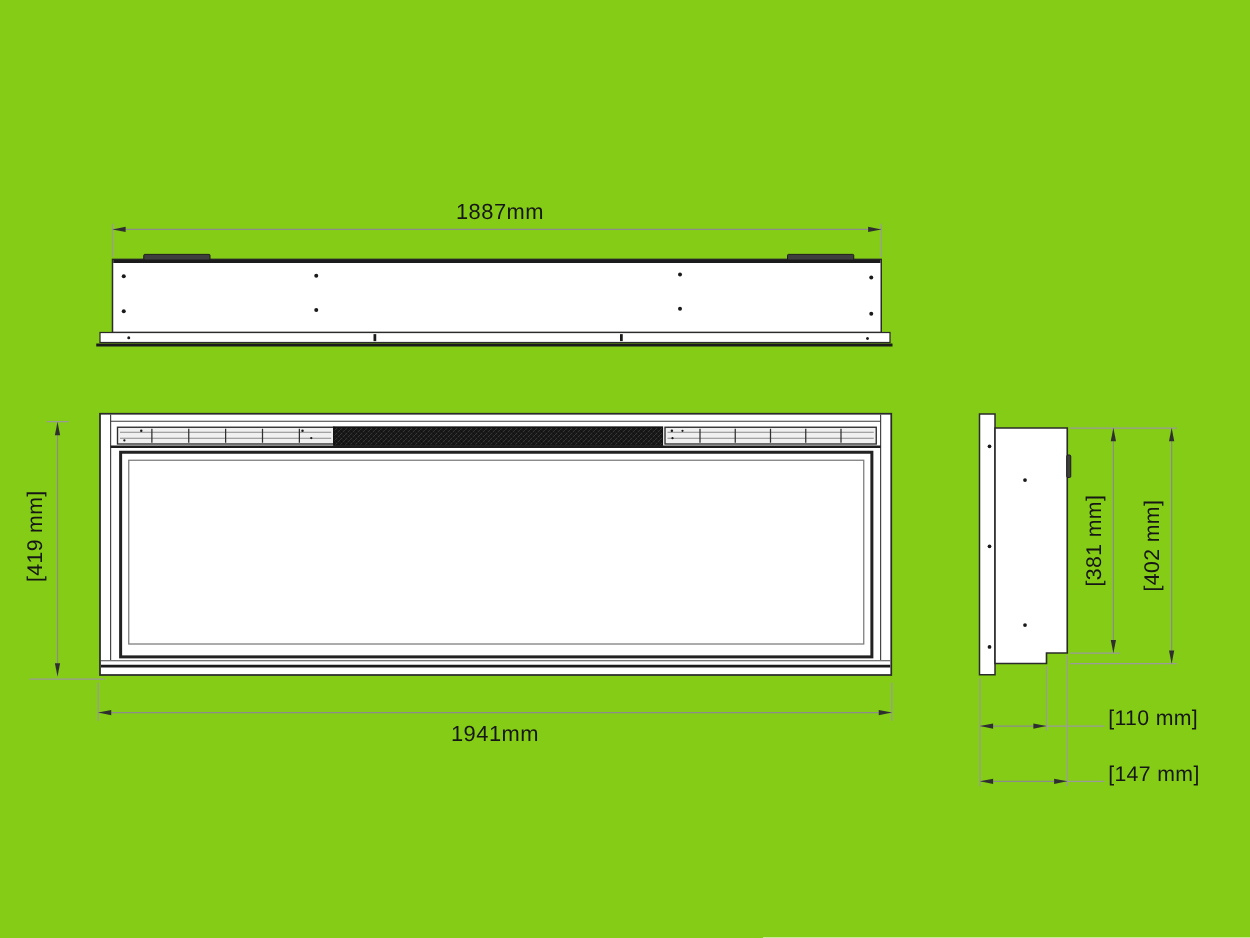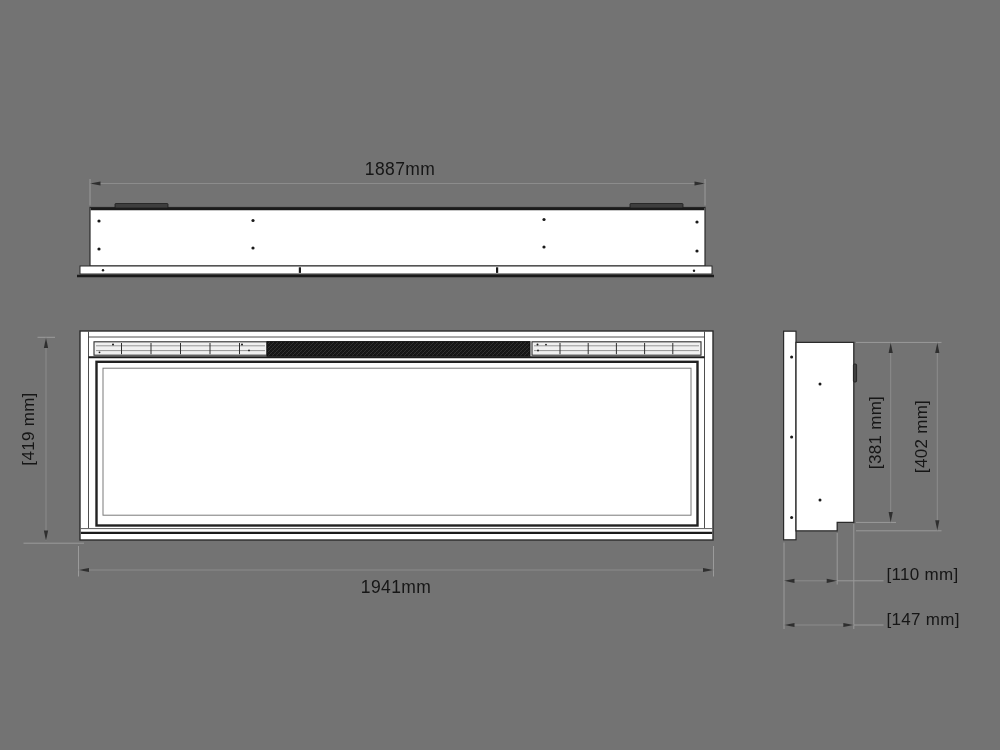--- a/index.html
+++ b/index.html
@@ -1,17 +1,17 @@
 <!DOCTYPE html>
 <html><head>
 <meta charset="utf-8">
 <style>
   html,body{margin:0;padding:0;background:#ffffff;}
   .canvas{
-    position:relative;width:1000px;height:750px;background:#737373;
+    position:relative;width:1000px;height:750px;background:#84cc16;
     font-family:"Liberation Sans",sans-serif;overflow:hidden;
   }
   svg{display:block;}
   .edge{stroke:#2b2b2b;fill:none;}
   .fillwhite{fill:#ffffff;}
   .dimline{stroke:#8c8c8c;stroke-width:1;fill:none;}
   .extline{stroke:#9b9b9b;stroke-width:1;fill:none;}
   .ah{fill:#2f2f2f;stroke:none;}
   .dim-label{fill:#161616;font-size:17px;letter-spacing:0.3px;}
   .dim-label-lg{fill:#161616;font-size:17.5px;letter-spacing:0.4px;}

